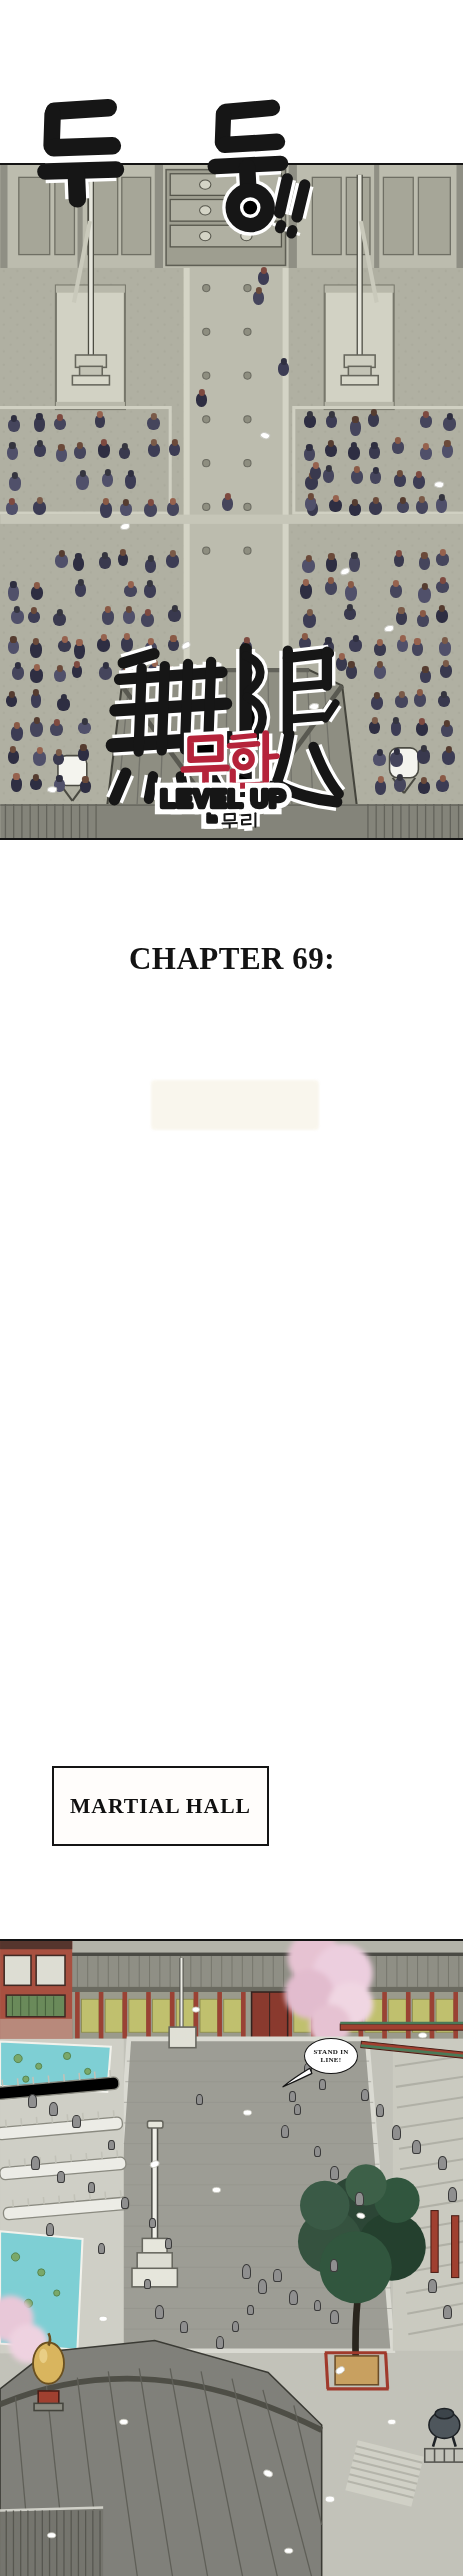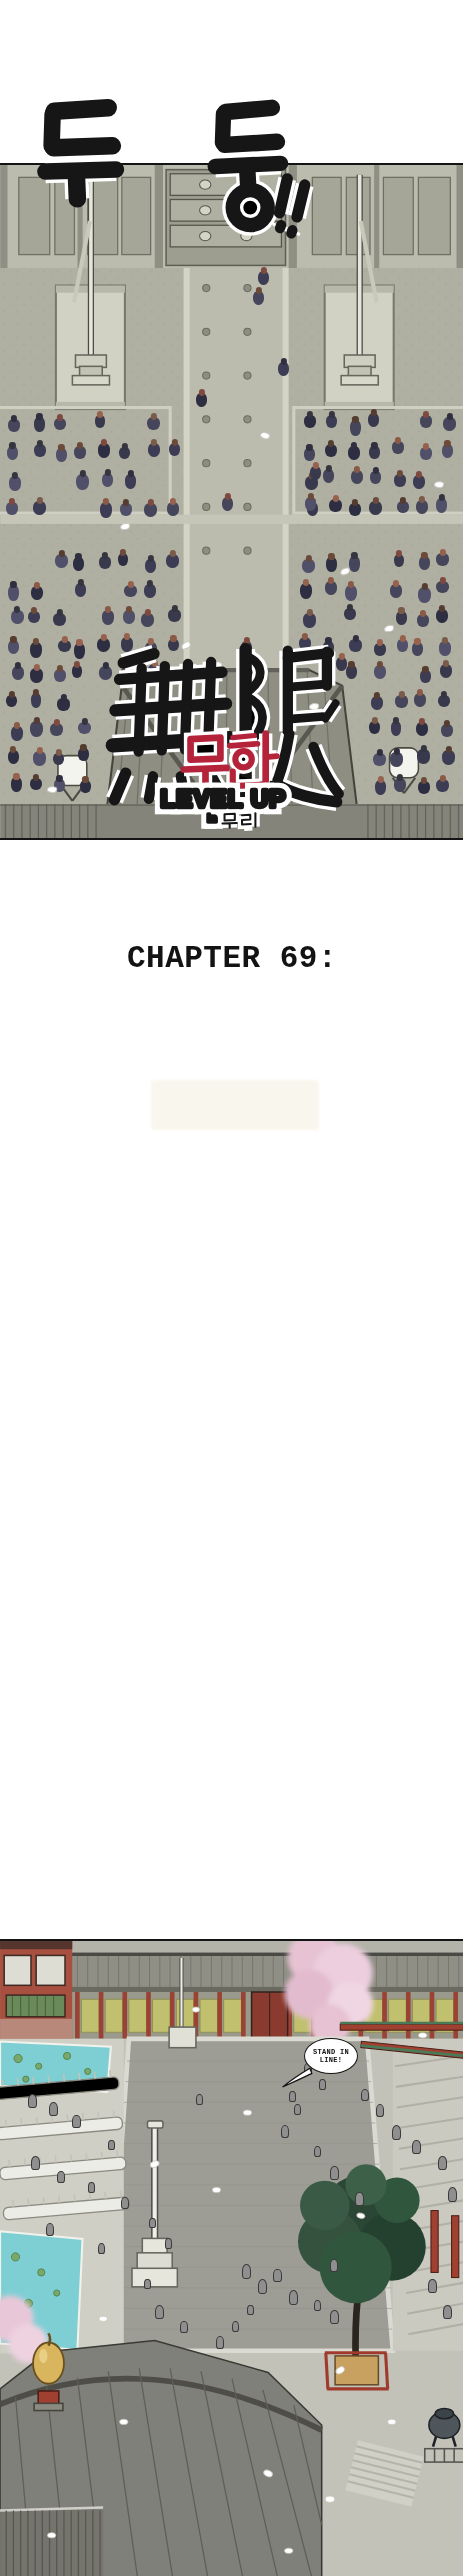--- a/index.html
+++ b/index.html
@@ -10,21 +10,21 @@
   
   g.cal{fill:none;stroke:#161616;stroke-linecap:round;stroke-linejoin:round;}
   g.cal.red{stroke:#b5233a;}
   g.wout{stroke:#ffffff;}
   g.wout text{stroke:#fff;fill:#fff;}
   .panel{position:absolute;left:0;width:464px;background:#b2b2a4;border-top:2.1px solid #141414;border-bottom:2.1px solid #141414;box-sizing:border-box;}
   .nbox{position:absolute;background:#fffdfb;border:2.1px solid #141414;box-sizing:border-box;
         display:flex;flex-direction:column;justify-content:center;align-items:center;
         font-weight:bold;color:#101010;text-align:center;z-index:30;}
   .nbox .ln{display:block;}
-  .comic{font-family:Liberation Mono, monospace;letter-spacing:0.3px;transform-origin:center;}
+  .comic{font-family:Liberation Serif, serif;letter-spacing:0.3px;transform-origin:center;}
   .title-line{position:absolute;left:0;width:464px;text-align:center;font-weight:bold;color:#131313;}
   .person{position:absolute;border-radius:42% 42% 46% 46%;}
   .person::after{content:"";position:absolute;left:50%;top:-3.6px;transform:translateX(-50%);
        width:6.2px;height:6.2px;border-radius:50%;background:var(--h,#6b4a3a);}
   .gperson{position:absolute;background:#8f8f8f;border:0.8px solid #3a3a3a;border-radius:45% 45% 30% 30%;}
   .petal{position:absolute;background:#fff;border:0.5px solid #c9c9c2;border-radius:70% 30% 60% 40%;}
   .bubble{position:absolute;background:#fff;border:1.5px solid #141414;border-radius:50%;
           display:flex;flex-direction:column;justify-content:center;align-items:center;
           font-weight:bold;color:#111;z-index:25;text-align:center;}
   .faintbox{position:absolute;background:#f5efdd;opacity:.5;filter:blur(1px);border-radius:4.1px;}
@@ -502,20 +502,23 @@
       <path d="M238,364 L266,363 M252,364 L252,372" stroke-width="4"></path>
       <path d="M276,348 L292,347 L292,356 L276,357 L276,366 L293,365" stroke-width="4"></path>
       <path d="M302,344 L302,370" stroke-width="4"></path>
       <path d="M280,372 L296,371" stroke-width="0"></path>
     </g>
   </svg>
 
   <div class="title-line comic" style="top:941px;font-size:31px;letter-spacing:0.5px;">CHAPTER 69:</div>
   <div class="faintbox" style="left:151px;top:1080px;width:168px;height:50px;"></div>
 
+  <div class="nbox comic" style="left:52px;top:1766px;width:217px;height:80px;font-size:21.6px;letter-spacing:1px;">
+    <span class="ln">MARTIAL HALL</span>
+  </div>
 
   <div class="panel" style="top:1939px;height:689px;background:#c6c6bd;">
     <svg width="464" height="685" viewBox="0 3767 900 1329">
       <defs>
         <filter id="blur5">
             <feGaussianBlur stdDeviation="5"></feGaussianBlur>
           </filter>
         <filter id="blur3">
             <feGaussianBlur stdDeviation="3"></feGaussianBlur>
           </filter>

